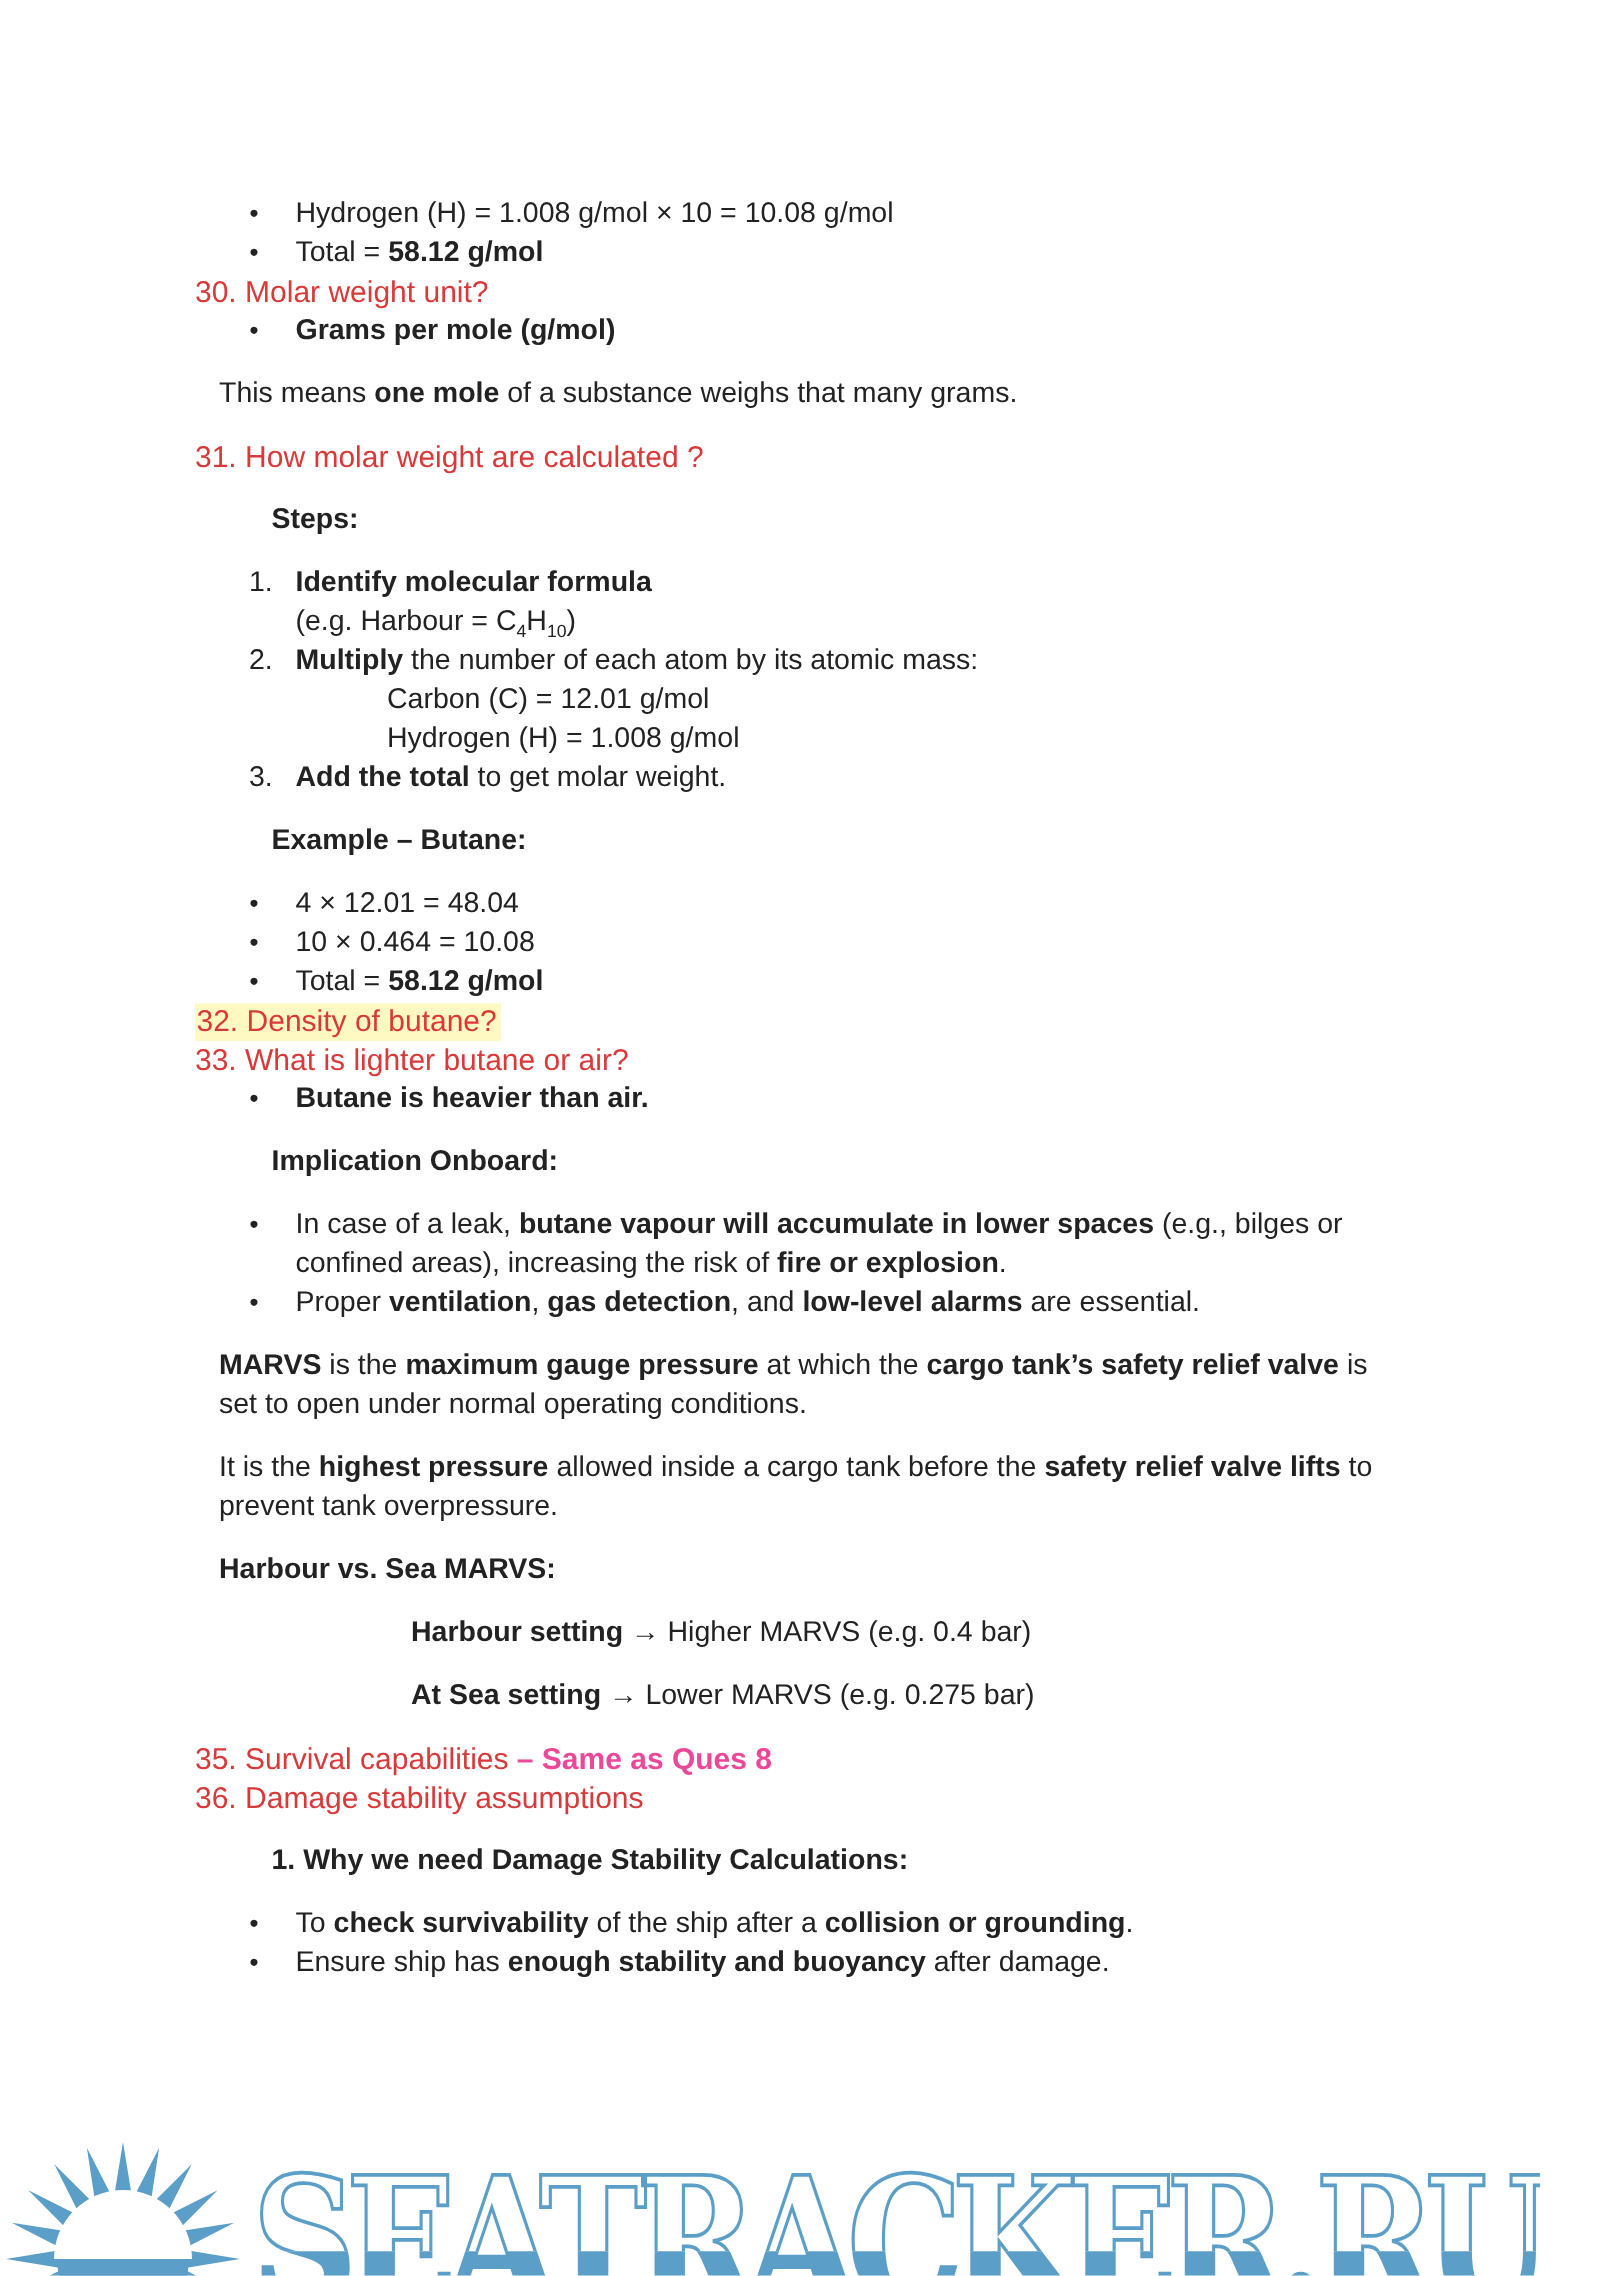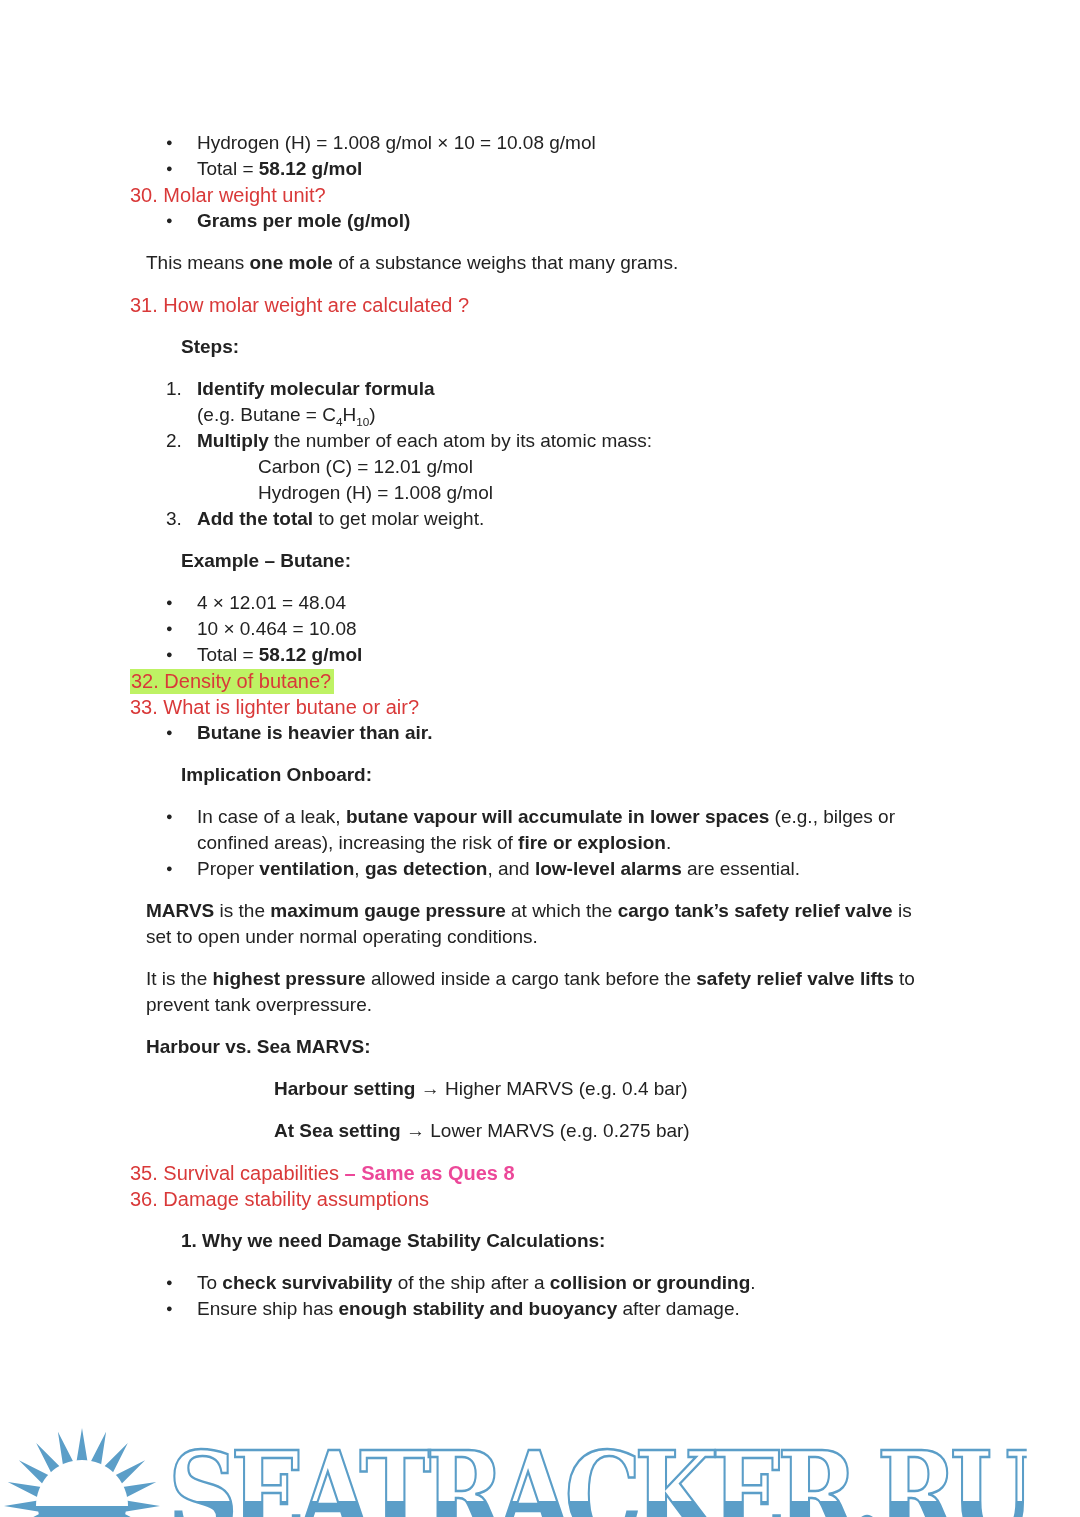--- a/index.html
+++ b/index.html
@@ -11,21 +11,21 @@
   .content{
     position:relative;z-index:2;
     padding:130px 140px 0 130px;
     font-size:19px;line-height:26px;
   }
   .bold{font-weight:700}
   h2.heading{
     font-size:20px;font-weight:400;margin:0;color:#d93939;line-height:26px;
   }
   h2.heading .dark{color:#ec4899;font-weight:700}
-  h2.heading.highlight .hl{background:#bef264;padding:1px 3px 2px 1px}
+  h2.heading.highlight .hl{background:#fef9c3;padding:1px 3px 2px 1px}
   p.para{margin:16px}
   .indent-1{padding-left:35px}
   .indent-2{padding-left:128px}
   ul.bullets,ol.olist{list-style:none;margin:0;padding:0}
   ul.bullets li,ol.olist li{position:relative;padding-left:67px}
   .marker{
     position:absolute;left:36px;top:-1px;font-size:11px;color:#222;
   }
   .onum{position:absolute;left:36px}
   .subline.ind2{padding-left:61px}
@@ -60,21 +60,21 @@
         <li><span class="marker">●</span><span><span>Total = </span><span class="bold">58.12 g/mol</span></span></li>
       </ul>
       <h2 class="heading gap-a"><span>30. Molar weight unit?</span></h2>
       <ul class="bullets gap-c">
         <li><span class="marker">●</span><span><span class="bold">Grams per mole (g/mol)</span></span></li>
       </ul>
       <p class="para indent-0"><span>This means </span><span class="bold">one mole</span><span> of a substance weighs that many grams.</span></p>
       <h2 class="heading gap-b"><span>31. How molar weight are calculated ?</span></h2>
       <p class="para indent-1 gap-c"><span class="bold">Steps:</span></p>
       <ol class="olist">
-        <li><span class="onum">1.</span><span><span class="bold">Identify molecular formula</span></span><div class="subline ind1"><span>(e.g. Butane = C</span><sub>4</sub><span>H</span><sub>10</sub><span>)</span></div></li>
+        <li><span class="onum">1.</span><span><span class="bold">Identify molecular formula</span></span><div class="subline ind1"><span>(e.g. Harbour = C</span><sub>4</sub><span>H</span><sub>10</sub><span>)</span></div></li>
         <li><span class="onum">2.</span><span><span class="bold">Multiply</span><span> the number of each atom by its atomic mass:</span></span><div class="subline ind2"><span>Carbon (C) = 12.01 g/mol</span></div><div class="subline ind2"><span>Hydrogen (H) = 1.008 g/mol</span></div></li>
         <li><span class="onum">3.</span><span><span class="bold">Add the total</span><span> to get molar weight.</span></span></li>
       </ol>
       <p class="para indent-1"><span class="bold">Example – Butane:</span></p>
       <ul class="bullets">
         <li><span class="marker">●</span><span><span>4 × 12.01 = 48.04</span></span></li>
         <li><span class="marker">●</span><span><span>10 × 0.464 = 10.08</span></span></li>
         <li><span class="marker">●</span><span><span>Total = </span><span class="bold">58.12 g/mol</span></span></li>
       </ul>
       <h2 class="heading highlight gap-b"><span class="hl">32. Density of butane?</span></h2>

